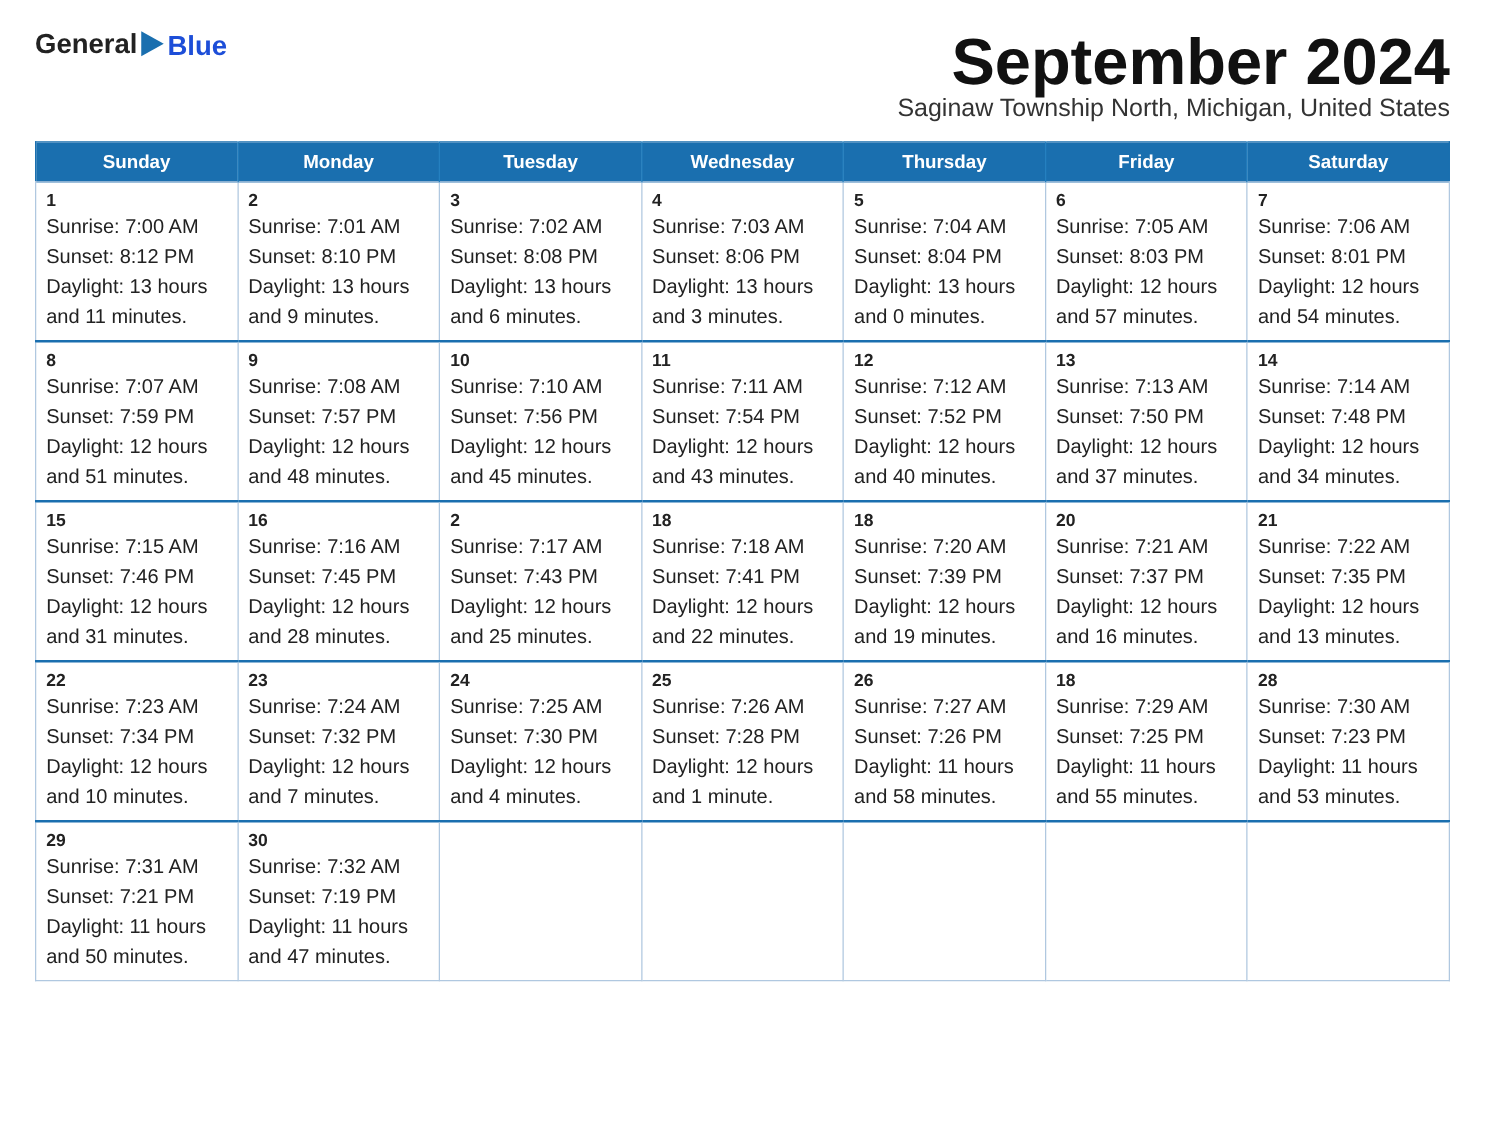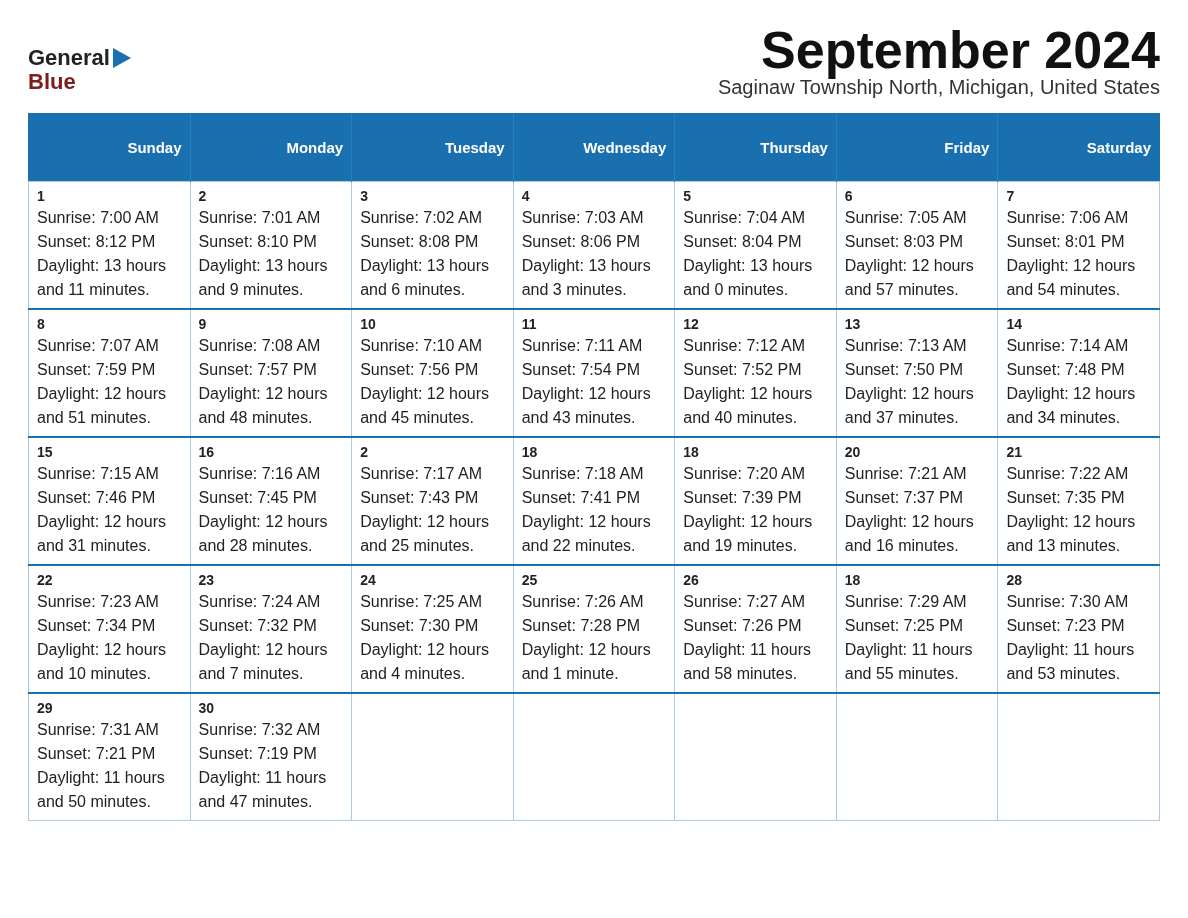--- a/index.html
+++ b/index.html
@@ -10,44 +10,43 @@
       color: #222;
     }
     .header-top {
       display: flex;
       align-items: flex-start;
       justify-content: space-between;
       margin-bottom: 4px;
     }
     .logo {
       display: flex;
-      flex-direction: column;
+      flex-direction: row;
       align-items: flex-start;
-      margin-top: 23px;
     }
     .logo-text {
       display: flex;
       align-items: center;
       font-size: 22px;
       font-weight: 700;
       color: #222;
       line-height: 1;
     }
     .logo-general { color: #222; }
     .logo-triangle {
       width: 0; height: 0;
       border-left: 10px solid transparent;
       border-right: 10px solid transparent;
       border-bottom: 18px solid #1a6faf;
       margin: 0 2px;
       display: inline-block;
       transform: rotate(90deg);
     }
     .logo-blue {
-      color: #7f1d1d;
+      color: #1d4ed8;
       font-size: 22px;
       font-weight: 700;
     }
     .month-title {
       font-size: 52px;
       font-weight: 700;
       color: #111;
       line-height: 1;
       text-align: right;
     }
@@ -60,22 +59,22 @@
     .calendar-table {
       width: 100%;
       border-collapse: collapse;
       border: 1.5px solid #1a6faf;
     }
     .calendar-table th {
       background: #1a6faf;
       color: #fff;
       font-size: 15px;
       font-weight: 600;
-      padding: 25px 8px;
-      text-align: right;
+      padding: 7px 8px;
+      text-align: center;
       border-right: 1px solid #2580c0;
     }
     .calendar-table th:last-child { border-right: none; }
     .calendar-table td {
       border: 1px solid #b0c8e0;
       vertical-align: top;
       padding: 6px 8px;
       width: 14.28%;
       min-height: 90px;
       font-size: 12.5px;

